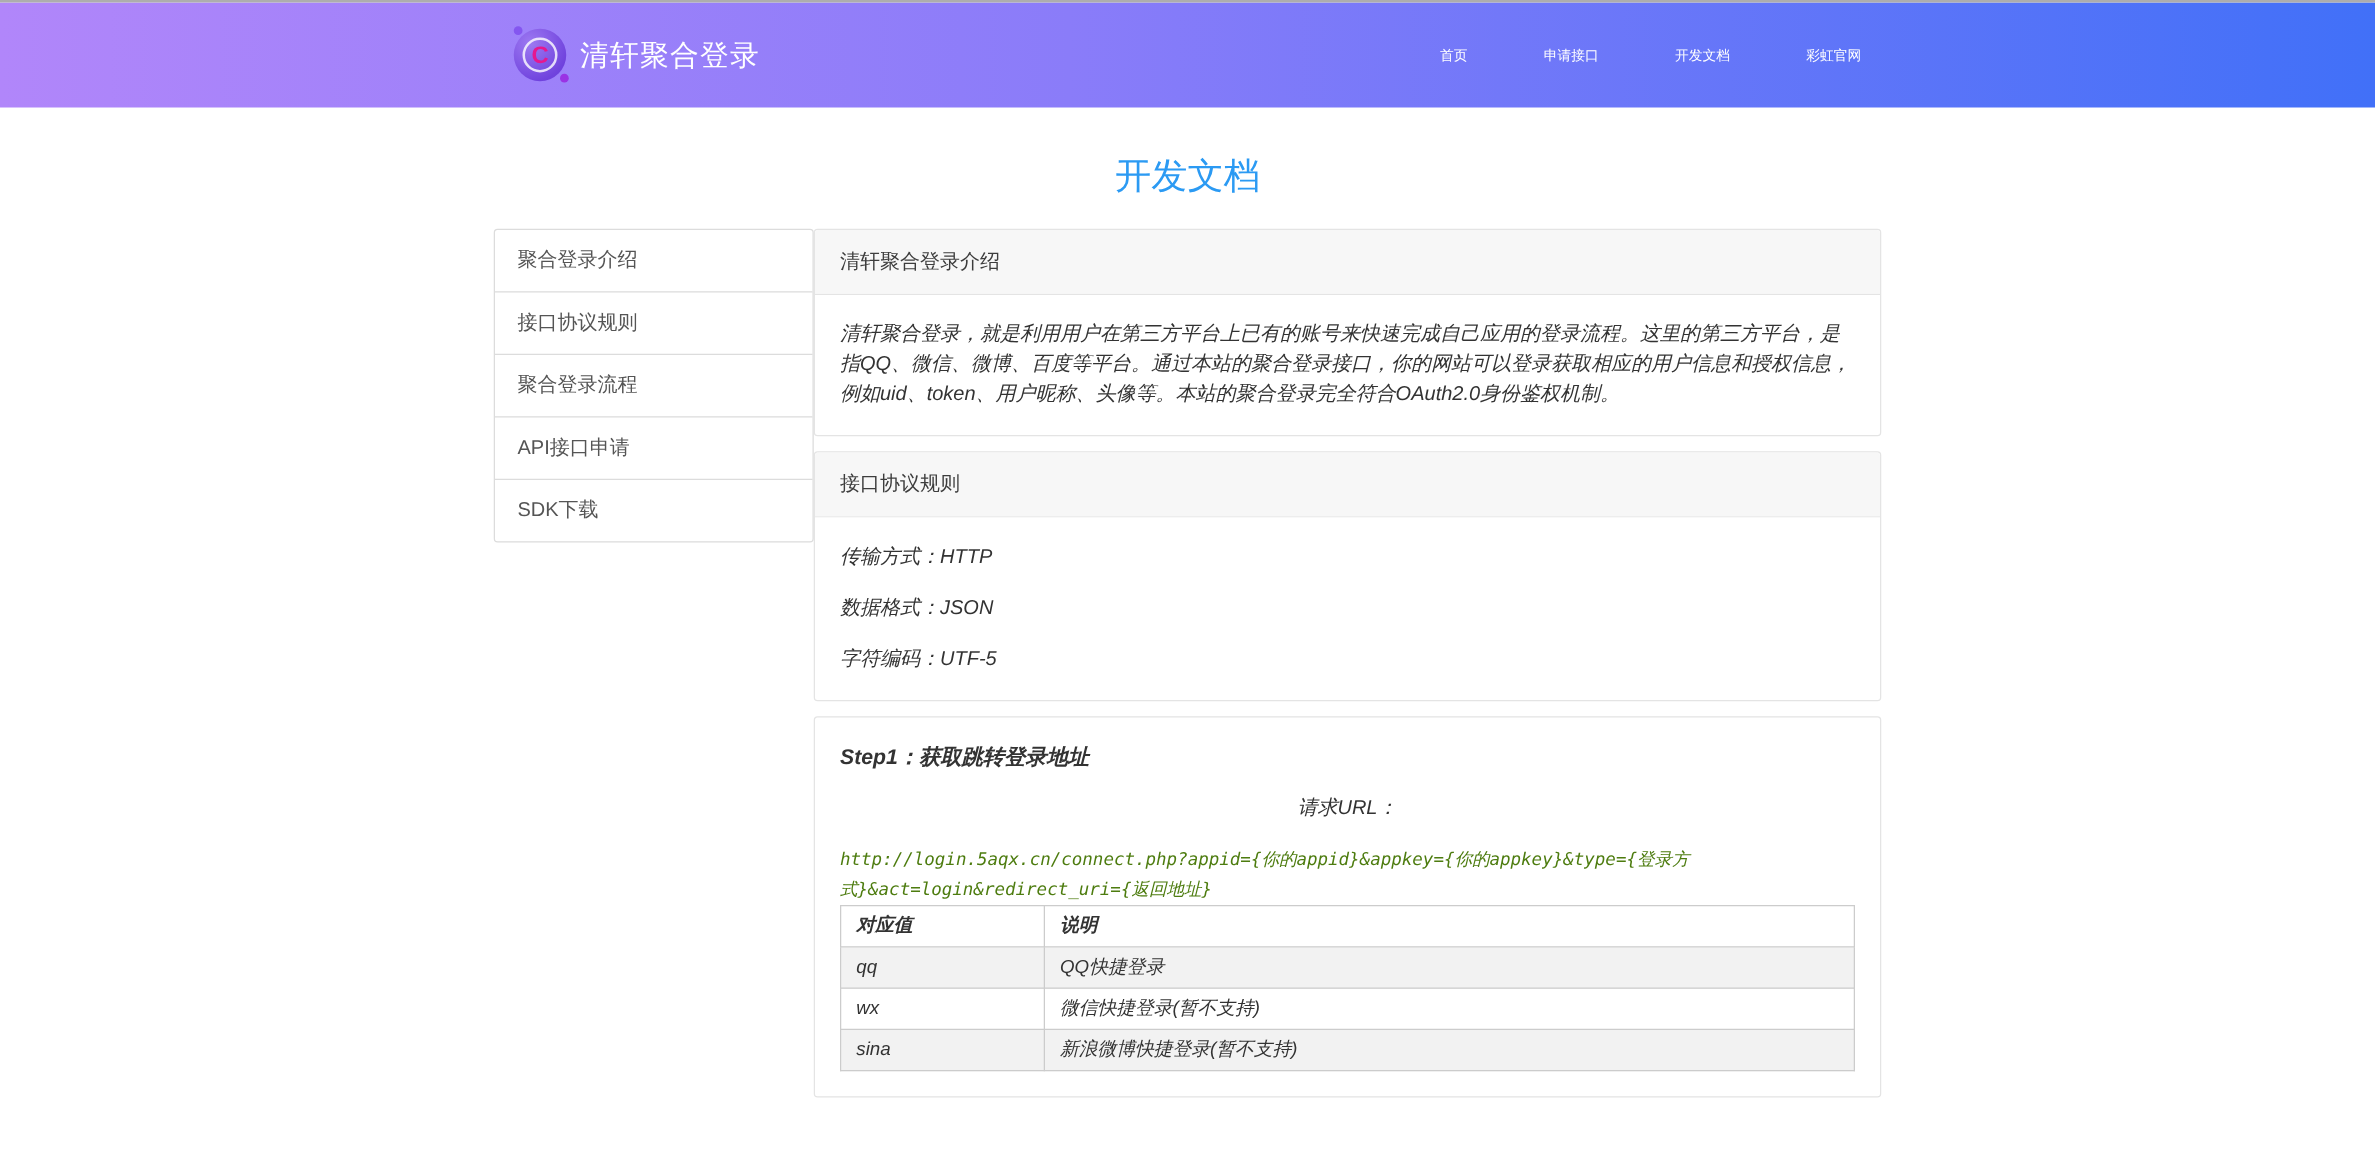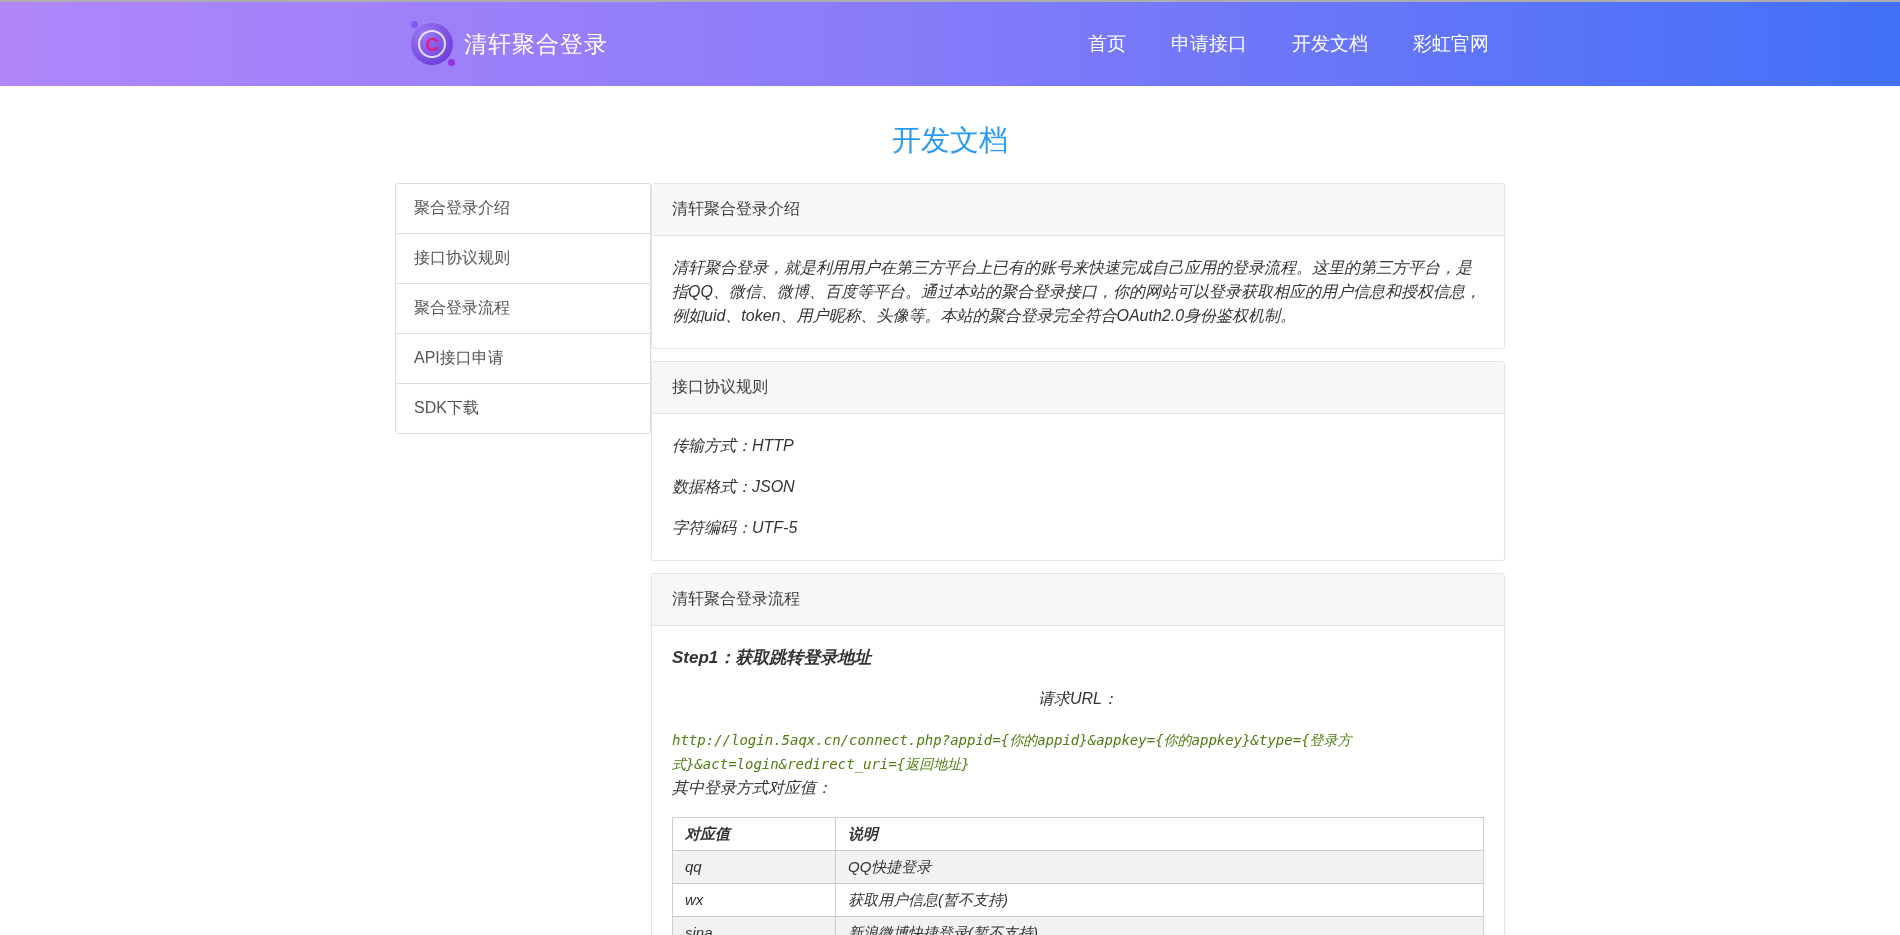--- a/index.html
+++ b/index.html
@@ -38,21 +38,21 @@
     position: absolute; width: 7px; height: 7px; border-radius: 50%;
     background: #8456f0; top: -2px; left: 0px;
   }
   .logo .dot-br {
     position: absolute; width: 7px; height: 7px; border-radius: 50%;
     background: #9a32e4; bottom: -1px; right: -2px;
   }
   .brand-title { color: #fff; font-size: 23px; letter-spacing: 1px; }
   .nav { display: flex; align-items: center; }
   .nav-item {
-    color: #fff; font-size: 19px; margin-left: 45px;
+    color: #fff; font-size: 11px; margin-left: 61px;
     text-decoration: none; cursor: pointer; white-space: nowrap;
   }
 
   
   .page-title {
     text-align: center; color: #2b9af3; font-size: 29px; font-weight: 400;
     margin: 35px 0 22px;
   }
 
   
@@ -153,42 +153,40 @@
     <section class="panel">
       <div class="panel-heading">接口协议规则</div>
       <div class="panel-body">
         <p>传输方式：HTTP</p>
         <p>数据格式：JSON</p>
         <p>字符编码：UTF-5</p>
       </div>
     </section>
 
     <section class="panel">
-      <div class="panel-heading">清轩聚合登录流程</div>
       <div class="panel-body">
         <p class="step-title">Step1：获取跳转登录地址</p>
         <p class="req-label">请求URL：</p>
         <code class="code-url">http://login.5aqx.cn/connect.php?appid={你的appid}&amp;appkey={你的appkey}&amp;type={登录方式}&amp;act=login&amp;redirect_uri={返回地址}</code>
-        <p class="table-intro">其中登录方式对应值：</p>
 
         <table class="value-table">
           <thead>
             <tr>
               <th class="col-key">对应值</th>
               <th>说明</th>
             </tr>
           </thead>
           <tbody>
             <tr>
               <td>qq</td>
               <td>QQ快捷登录</td>
             </tr>
             <tr>
               <td>wx</td>
-              <td>获取用户信息(暂不支持)</td>
+              <td>微信快捷登录(暂不支持)</td>
             </tr>
             <tr>
               <td>sina</td>
               <td>新浪微博快捷登录(暂不支持)</td>
             </tr>
 
           </tbody>
         </table>
       </div>
     </section>

